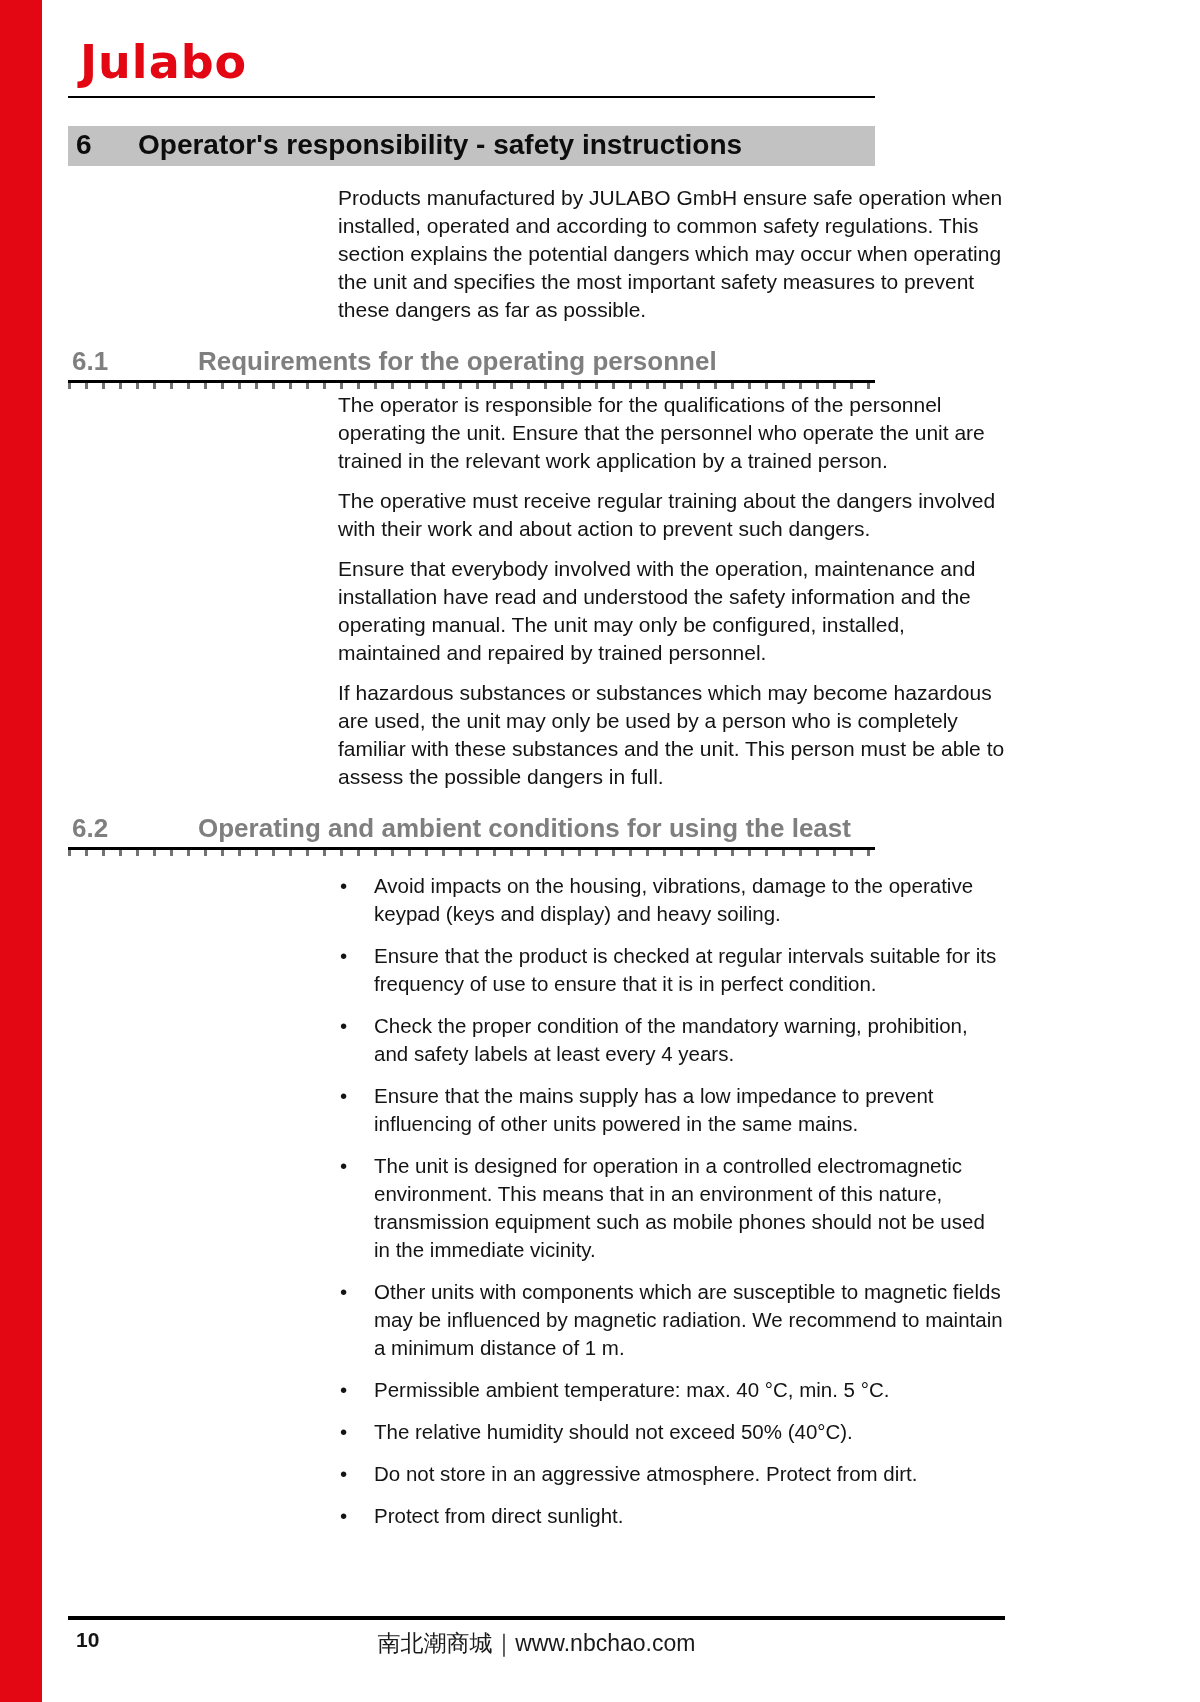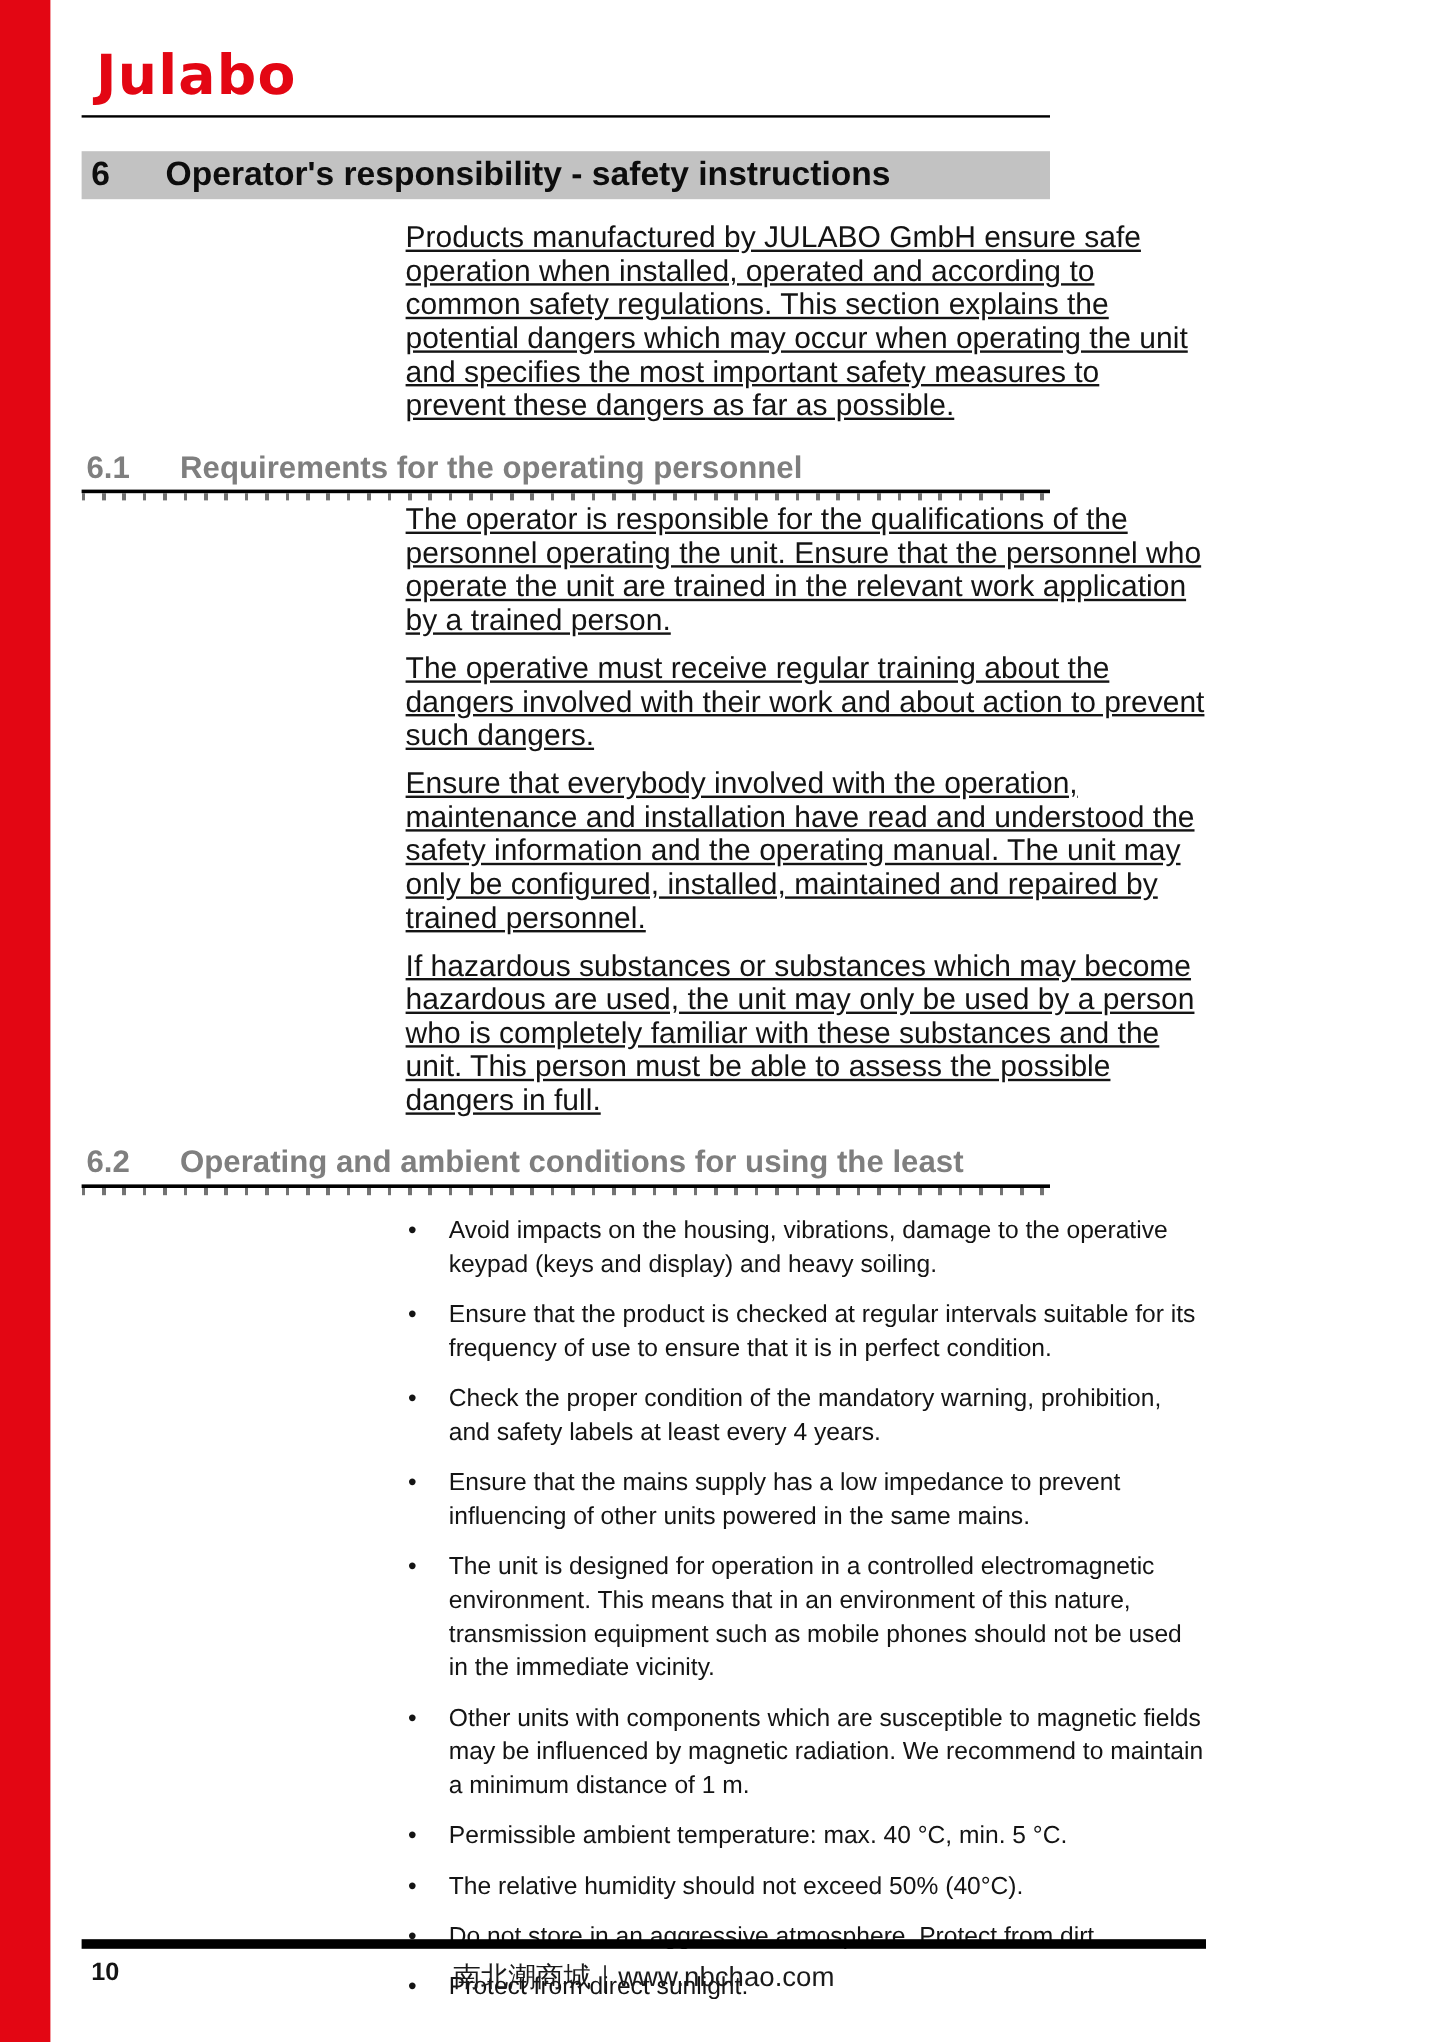--- a/index.html
+++ b/index.html
@@ -45,34 +45,34 @@
     font-size: 28px;
     color: #0d0d0d;
   }
   .h1-num { width: 62px; flex: 0 0 auto; }
   .h1-title { flex: 1; }
   .body-col {
     margin-left: 270px;
     width: 667px;
   }
   .para {
-    font-size: 25px;
+    font-size: 21px;
     line-height: 28px;
     margin-bottom: 12px;
-    text-decoration: underline;
   }
   .intro { margin-top: 18px; margin-bottom: 0; }
   .h2 {
     margin-top: 22px;
     display: flex;
     align-items: center;
     font-weight: bold;
     font-size: 26px;
     color: #7f7f7f;
     padding-left: 4px;
+    gap: 48px;
   }
   .h2-num { width: 78px; flex: 0 0 auto; }
   .h2-rule {
     margin-top: 3px;
     border-top: 3px solid #000;
   }
   .ticks {
     height: 6px;
     width: 100%;
     background: repeating-linear-gradient(90deg, #5a5a5a 0 3px, transparent 3px 17px);
@@ -92,21 +92,21 @@
   }
   .bullet-marker {
     position: absolute;
     left: 2px; top: 0;
     font-size: 20.5px;
   }
   .footer {
     position: absolute;
     left: 68px; top: 1616px;
     width: 937px;
-    border-top: 8px solid #000000;
+    border-top: 4px solid #000000;
     padding-top: 8px;
   }
   .pagenum {
     position: absolute;
     left: 8px; top: 8px;
     font-weight: bold;
     font-size: 21px;
   }
   .site {
     display: block;

